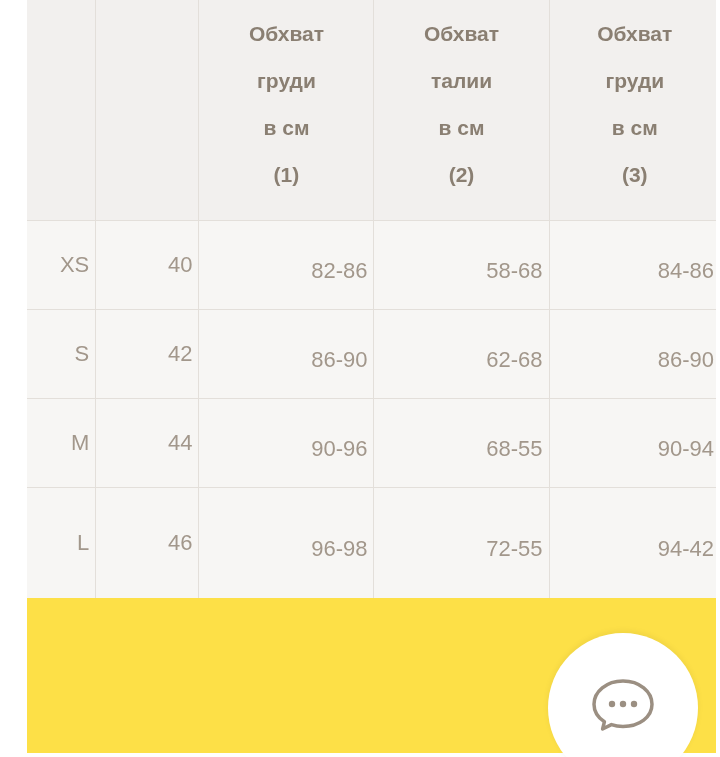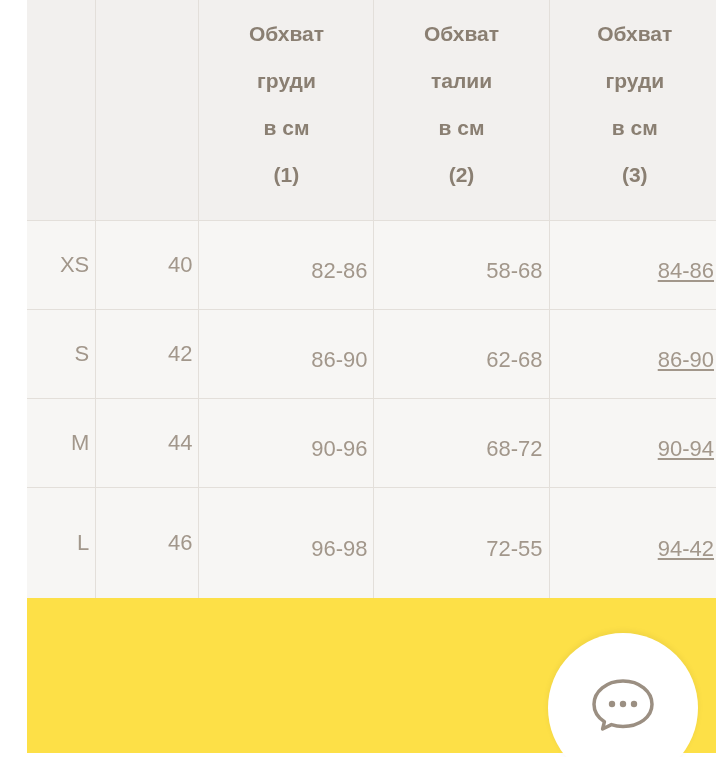--- a/index.html
+++ b/index.html
@@ -69,21 +69,21 @@
     font-size: 22px;
     font-weight: normal;
     text-align: right;
     vertical-align: middle;
     border-top: 1px solid #e3dfda;
     border-right: 1px solid #e3dfda;
     height: 89px;
     padding: 4px 6px;
     line-height: 30px;
   }
-  .size-table tbody td:last-child { border-right: none; text-decoration: underline; }
+  .size-table tbody td:last-child { border-right: none; }
 
   .size-table tbody tr:last-child td { height: 110px; }
 
   .cell-wrap { display: block; margin-top: 12px; }
 
   
   .chat-button {
     position: absolute;
     right: 18px;
     bottom: -26px;
@@ -181,21 +181,21 @@
           <span class="cell-wrap">86-90</span>
         </td>
       </tr>
       <tr>
         <td>M</td>
         <td>44</td>
         <td>
           <span class="cell-wrap">90-96</span>
         </td>
         <td>
-          <span class="cell-wrap">68-72</span>
+          <span class="cell-wrap">68-55</span>
         </td>
         <td>
           <span class="cell-wrap">90-94</span>
         </td>
       </tr>
       <tr>
         <td>L</td>
         <td>46</td>
         <td>
           <span class="cell-wrap">96-98</span>

